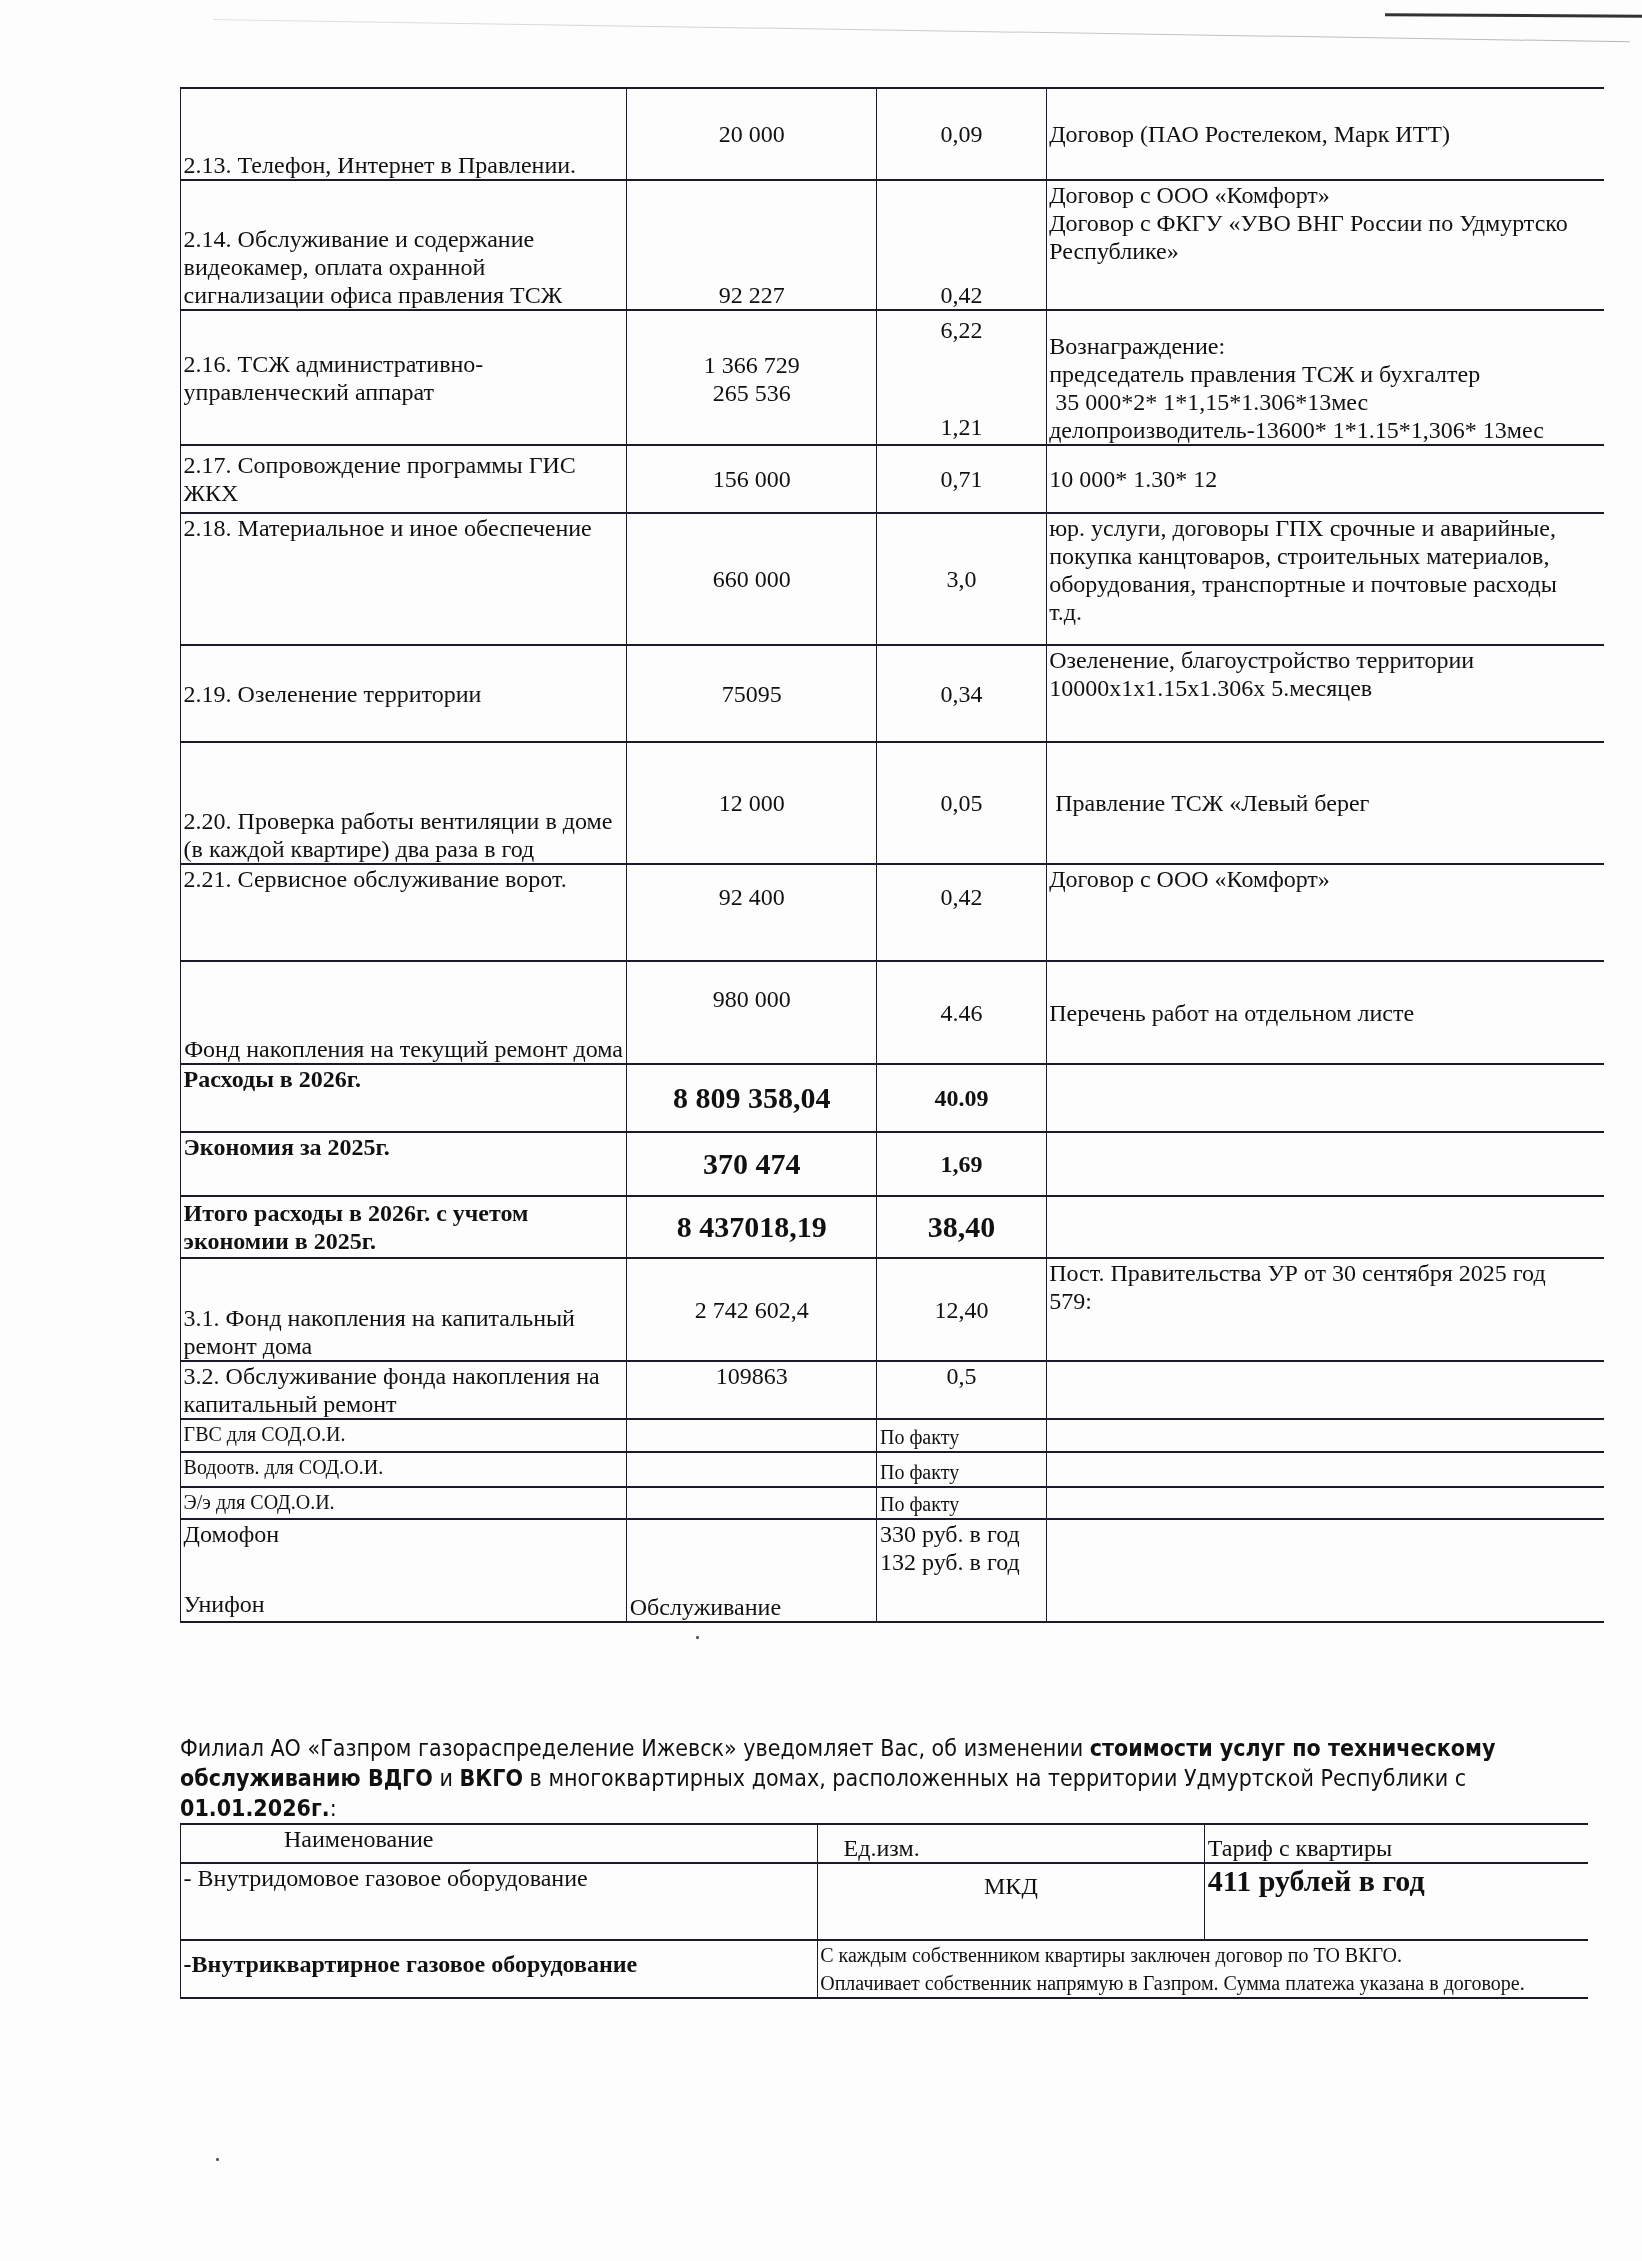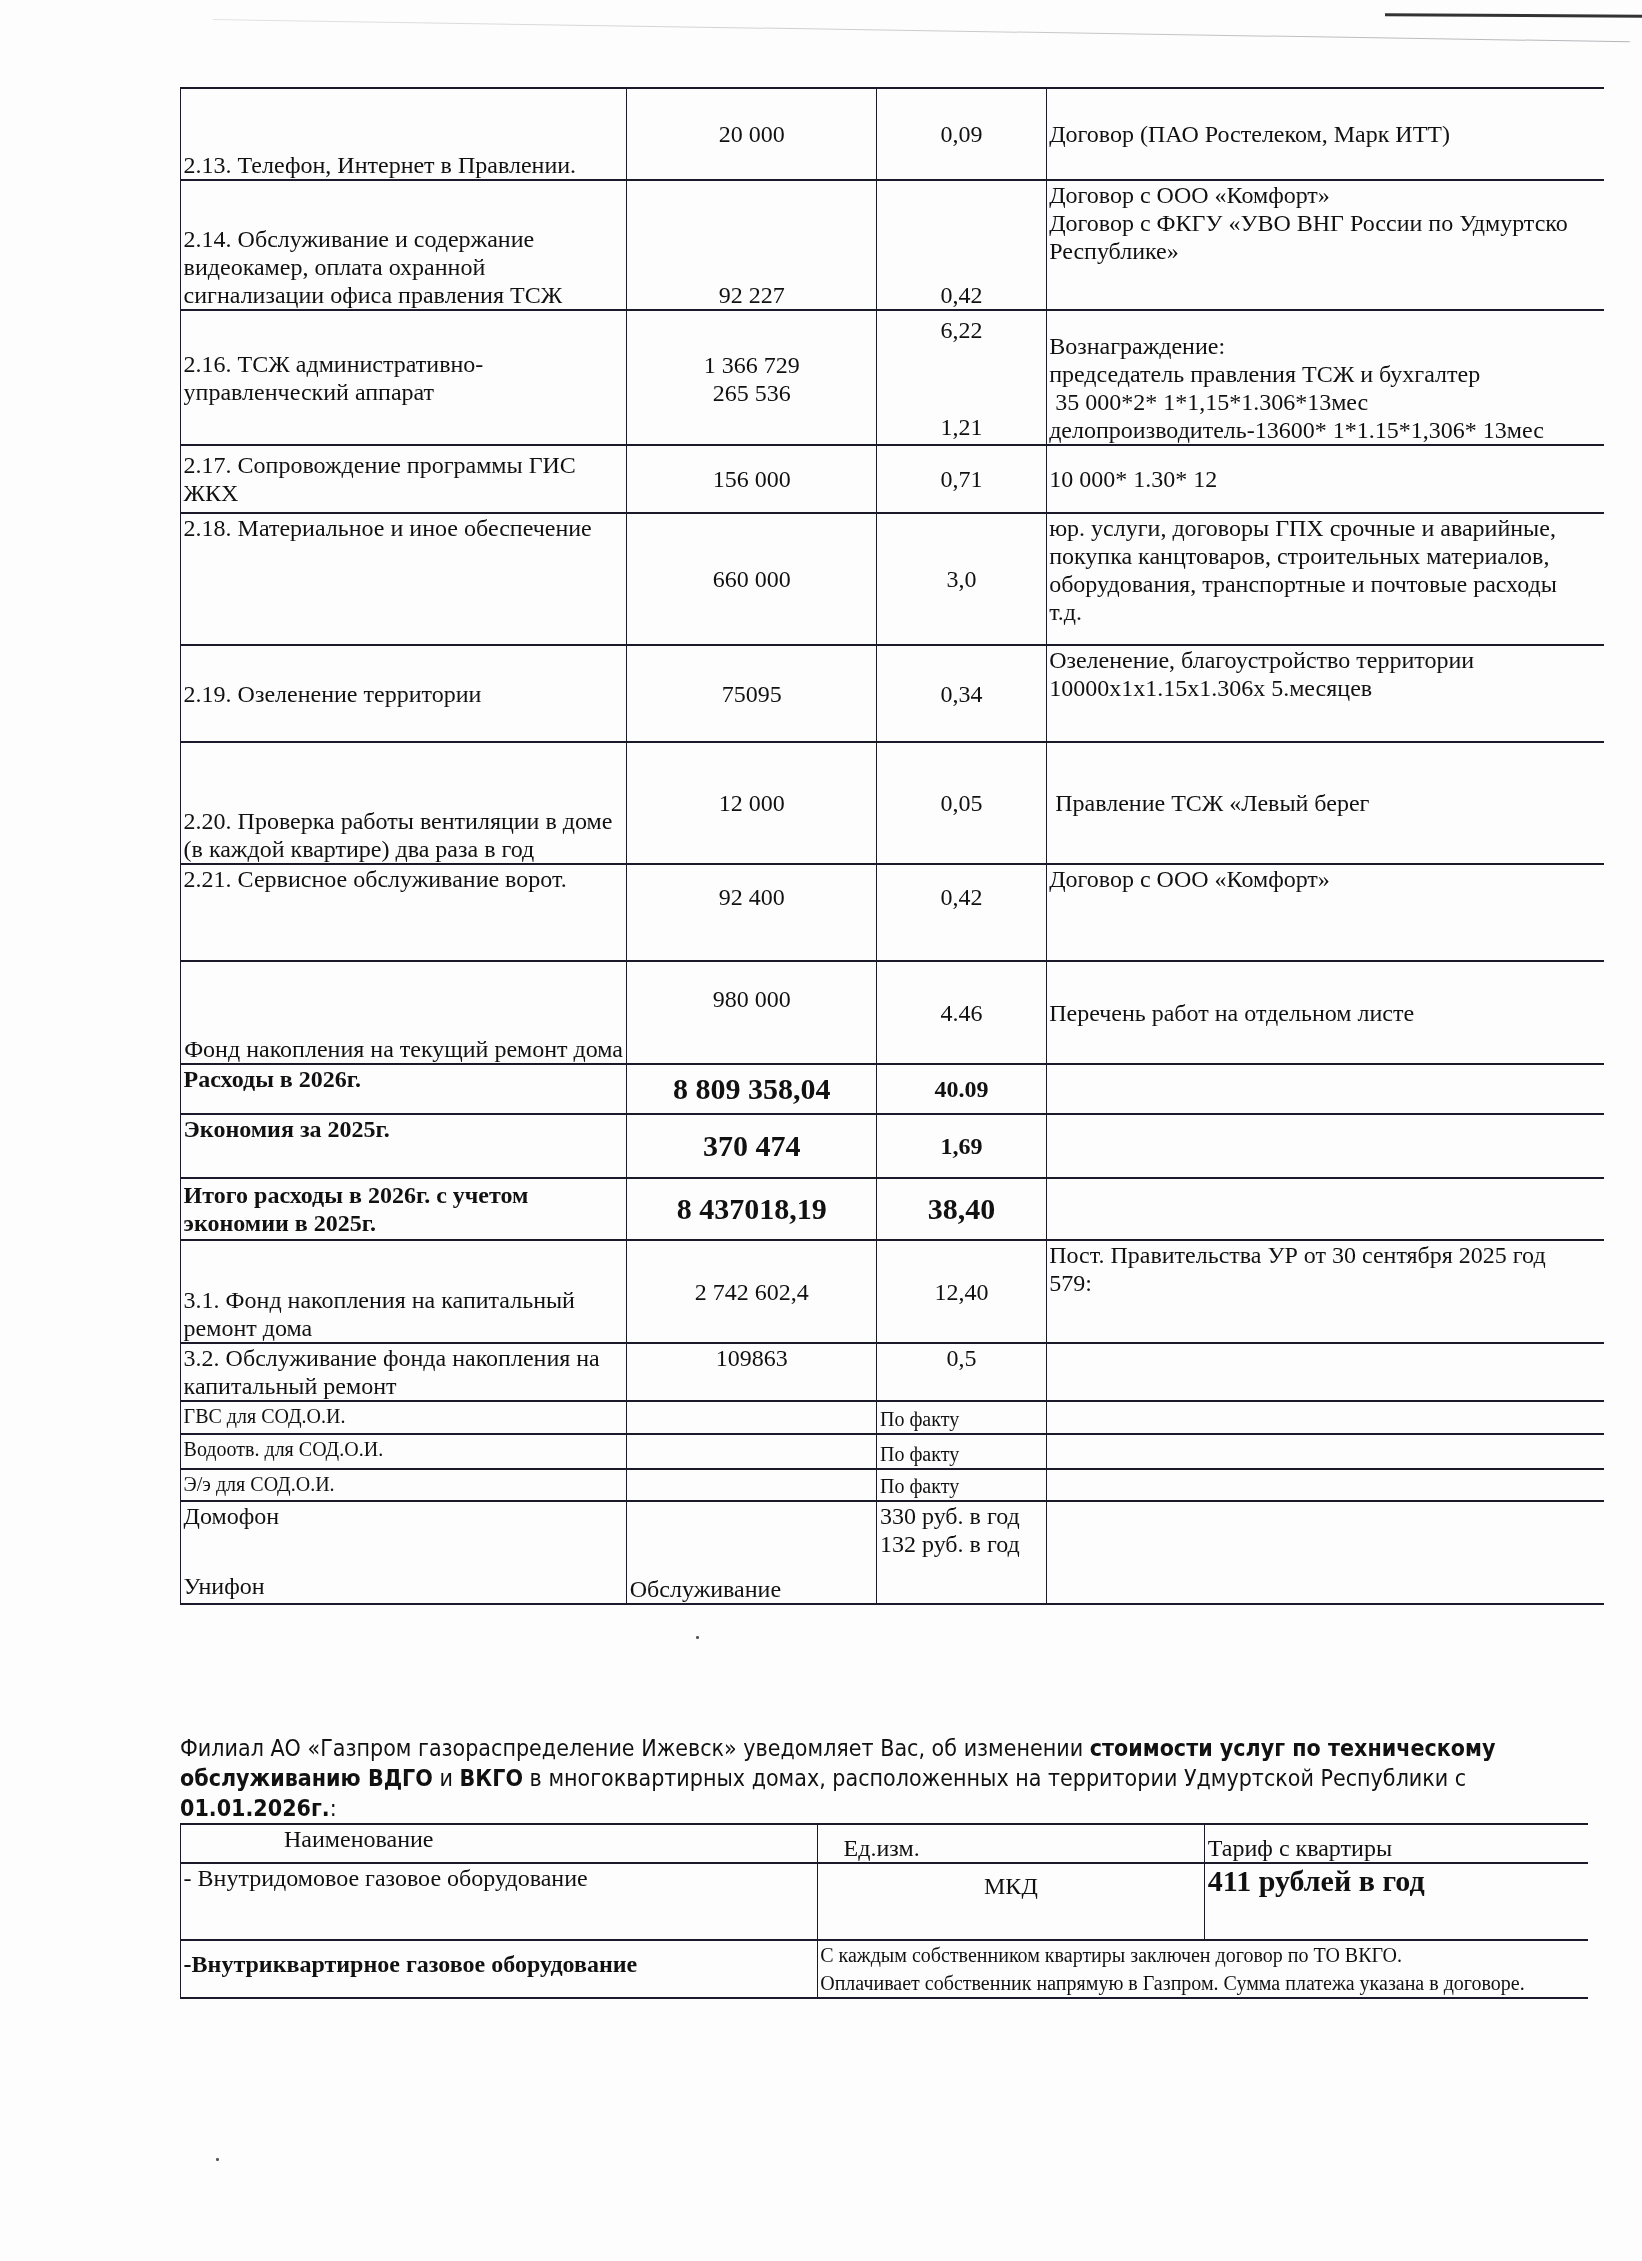--- a/index.html
+++ b/index.html
@@ -132,21 +132,21 @@
       <td class="c4 top"><span>Договор с ООО «Комфорт»</span></td>
     </tr>
 
     <tr style="height:103px">
       <td class="c1 bottom center">Фонд накопления на текущий ремонт дома</td>
       <td class="c2 top" style="padding-top:23px">980 000</td>
       <td class="c3">4.46</td>
       <td class="c4"><span>Перечень работ на отдельном листе</span></td>
     </tr>
 
-    <tr style="height:50px">
+    <tr style="height:68px">
       <td class="c1 top bold">Расходы в 2026г.</td>
       <td class="c2 bold big">8 809 358,04</td>
       <td class="c3 bold">40.09</td>
       <td class="c4"></td>
     </tr>
     <tr style="height:64px">
       <td class="c1 top bold">Экономия за 2025г.</td>
       <td class="c2 bold big">370 474</td>
       <td class="c3 bold">1,69</td>
       <td class="c4"></td>

